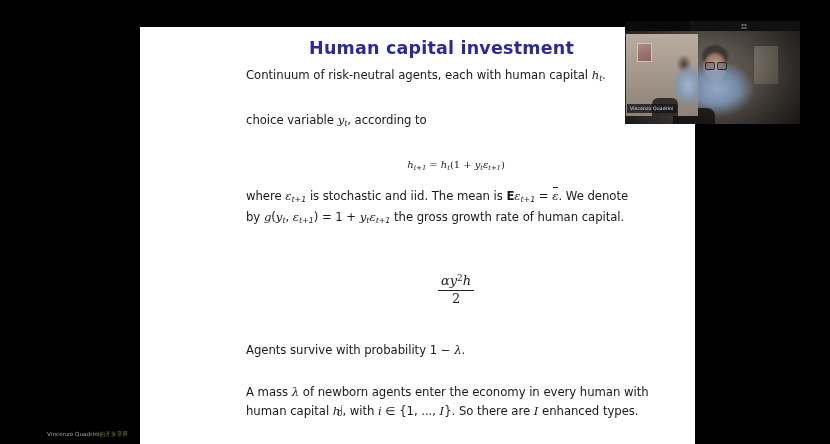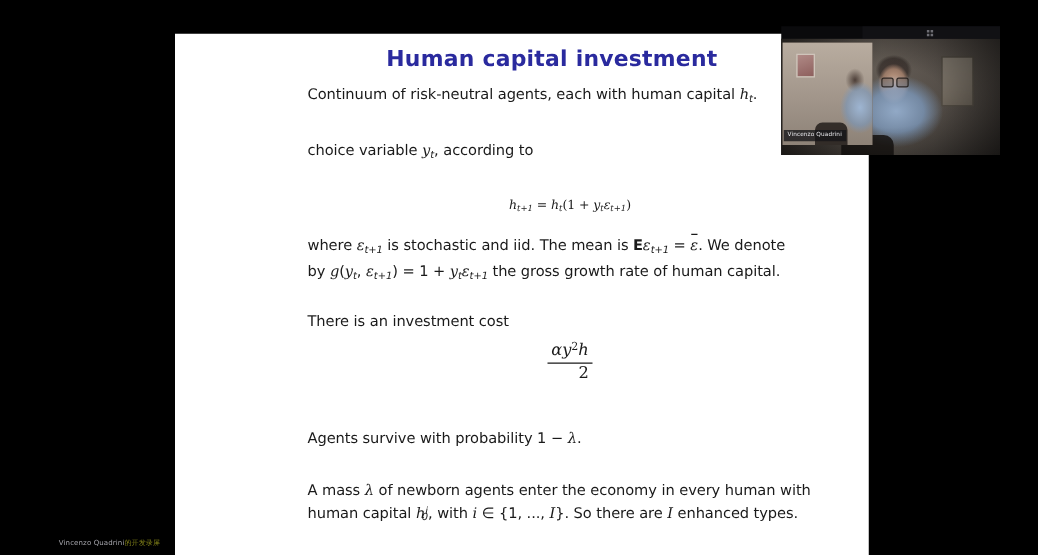--- a/index.html
+++ b/index.html
@@ -89,21 +89,21 @@
   .bbE {
     font-family: "DejaVu Sans", sans-serif;
     font-weight: 600;
     font-style: normal;
     letter-spacing: -1.2px;
     padding-right: 1px;
   }
   .frac {
     display: inline-block;
     vertical-align: middle;
-    text-align: right;
+    text-align: center;
     font-family: "DejaVu Serif", serif;
     font-size: 13px;
     line-height: 1.12;
   }
   .frac .num {
     display: block;
     padding: 0 3px 1px 3px;
     border-bottom: 1px solid #1a1a1a;
   }
   .frac .den {
@@ -304,23 +304,20 @@
 
       <div class="body-block centered eqline" style="top:130px;">
         <span class="m">h</span><sub>t+1</sub> = <span class="m">h</span><sub>t</sub>(1 + <span class="m">y</span><sub>t</sub><span class="m">ε</span><sub>t+1</sub>)
       </div>
 
       <div class="body-block" style="top:161px;">
         <div><span>where </span><span class="m">ε</span><sub>t+1</sub><span> is stochastic and iid.  The mean is </span><span class="bbE">E</span><span class="m">ε</span><sub>t+1</sub><span> = </span><span class="ovl"><span class="bar"></span><span class="m">ε</span></span><span>.  We denote</span></div>
         <div><span>by </span><span class="m">g</span><span>(</span><span class="m">y</span><sub>t</sub><span>, </span><span class="m">ε</span><sub>t+1</sub><span>)</span><span> = 1 + </span><span class="m">y</span><sub>t</sub><span class="m">ε</span><sub>t+1</sub><span> the gross growth rate of human capital.</span></div>
       </div>
 
-      <div class="body-block" style="top:222px;">
-        <span>There is an investment cost</span>
-      </div>
 
       <div class="body-block centered" style="top:247px;">
         <span class="frac">
           <span class="num"><span class="m">α</span><span class="m">y</span><sup class="up">2</sup><span class="m">h</span></span>
           <span class="den">2</span>
         </span>
       </div>
 
       <div class="body-block" style="top:315px;">
         <span>Agents survive with probability 1 − </span><span class="m">λ</span><span>.</span>

